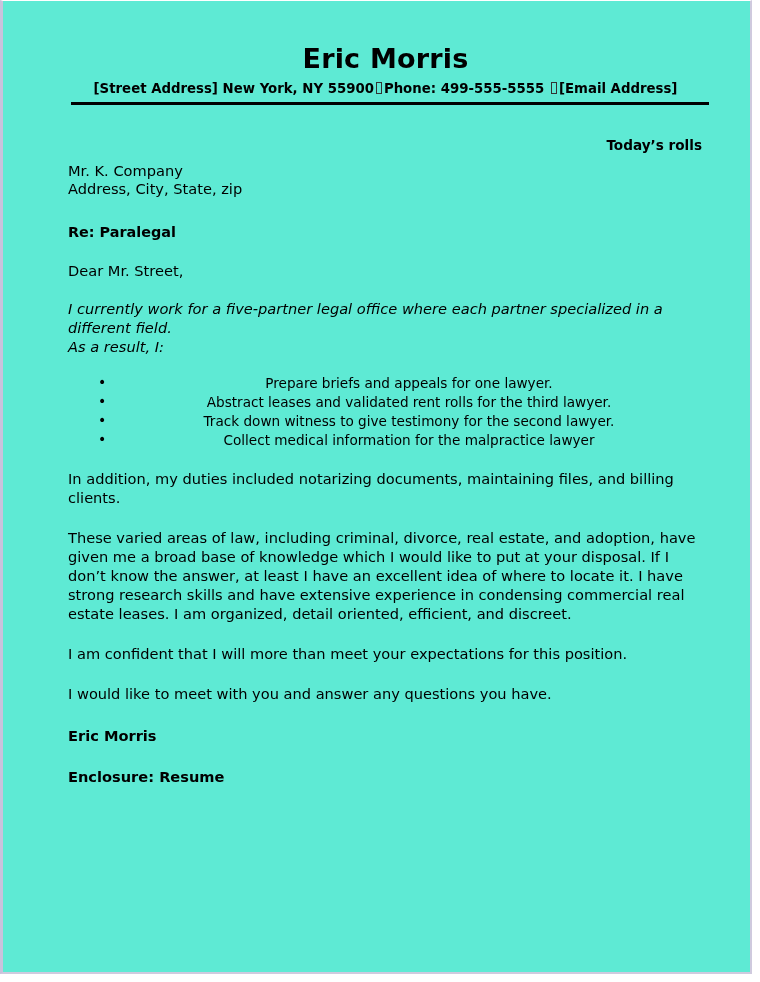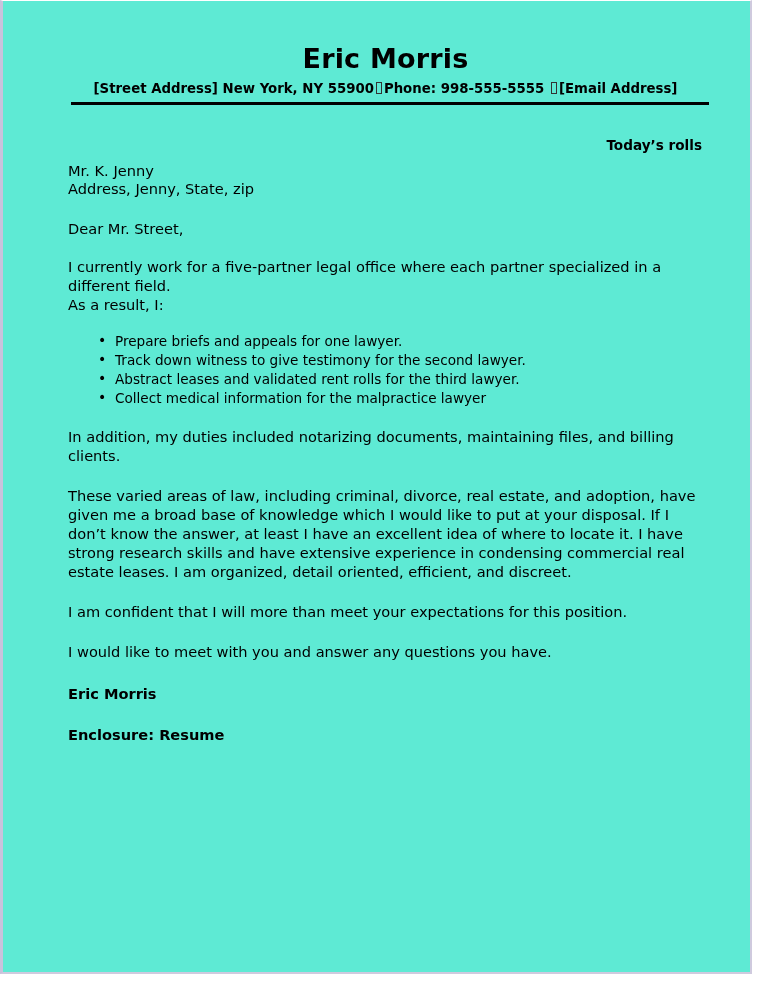--- a/index.html
+++ b/index.html
@@ -100,20 +100,21 @@
     font-size: 14.6px;
     line-height: 1.30;
     max-width: 636px;
   }
 
   
   ul.duties {
     list-style: none;
     margin: 17px 0 0 0;
     padding: 0;
+    text-align: center;
   }
   ul.duties li {
     position: relative;
     padding-left: 47px;
     font-size: 13.6px;
     line-height: 1.33;
     margin: 0 0 1px 0;
     max-width: 655px;
   }
   ul.duties li::before {
@@ -141,41 +142,42 @@
   }
 </style>
 </head>
 <body>
 
 <div class="page">
   <div class="inner">
 
     <div class="letterhead">
       <div class="name-title">Eric Morris</div>
-      <div class="contact-line"><span>[Street Address] New York, NY 55900</span><span class="tofu"></span><span>Phone: 998-555-5555</span><span>&nbsp;</span><span class="tofu"></span><span>[Email Address]</span></div>
+      <div class="contact-line"><span>[Street Address] New York, NY 55900</span><span class="tofu"></span><span>Phone: 499-555-5555</span><span>&nbsp;</span><span class="tofu"></span><span>[Email Address]</span></div>
     </div>
     <div class="header-rule"></div>
 
     <div class="date-row">Today’s rolls</div>
 
     <div class="recipient">
-      <div>Mr. K. Jenny</div>
-      <div>Address, Jenny, State, zip</div>
+      <div>Mr. K. Company</div>
+      <div>Address, City, State, zip</div>
     </div>
 
+    <div class="subject">Re: Paralegal</div>
 
     <div class="salutation">Dear Mr. Street,</div>
 
-    <p class="body-par" style="white-space: pre-line;">I currently work for a five-partner legal office where each partner specialized in a different field.
+    <p class="body-par" style="white-space: pre-line; font-style: italic;">I currently work for a five-partner legal office where each partner specialized in a different field.
 As a result, I:</p>
 
     <ul class="duties">
       <li>Prepare briefs and appeals for one lawyer.</li>
+      <li>Abstract leases and validated rent rolls for the third lawyer.</li>
       <li>Track down witness to give testimony for the second lawyer.</li>
-      <li>Abstract leases and validated rent rolls for the third lawyer.</li>
       <li>Collect medical information for the malpractice lawyer</li>
     </ul>
 
     <p class="body-par">In addition, my duties included notarizing documents, maintaining files, and billing clients.</p>
     <p class="body-par">These varied areas of law, including criminal, divorce, real estate, and adoption, have given me a broad base of knowledge which I would like to put at your disposal. If I don’t know the answer, at least I have an excellent idea of where to locate it. I have strong research skills and have extensive experience in condensing commercial real estate leases. I am organized, detail oriented, efficient, and discreet.</p>
     <p class="body-par">I am confident that I will more than meet your expectations for this position.</p>
     <p class="body-par">I would like to meet with you and answer any questions you have.</p>
 
     <div class="signature">Eric Morris</div>
     <div class="enclosure">Enclosure: Resume</div>

